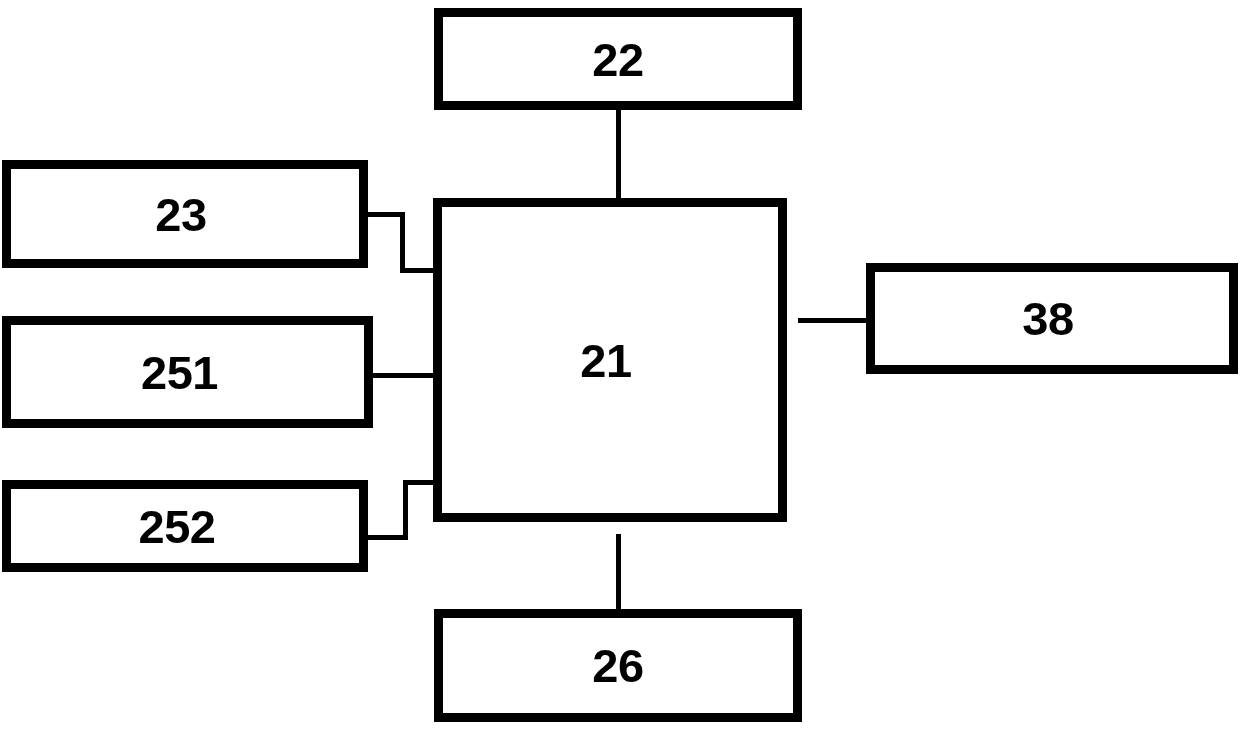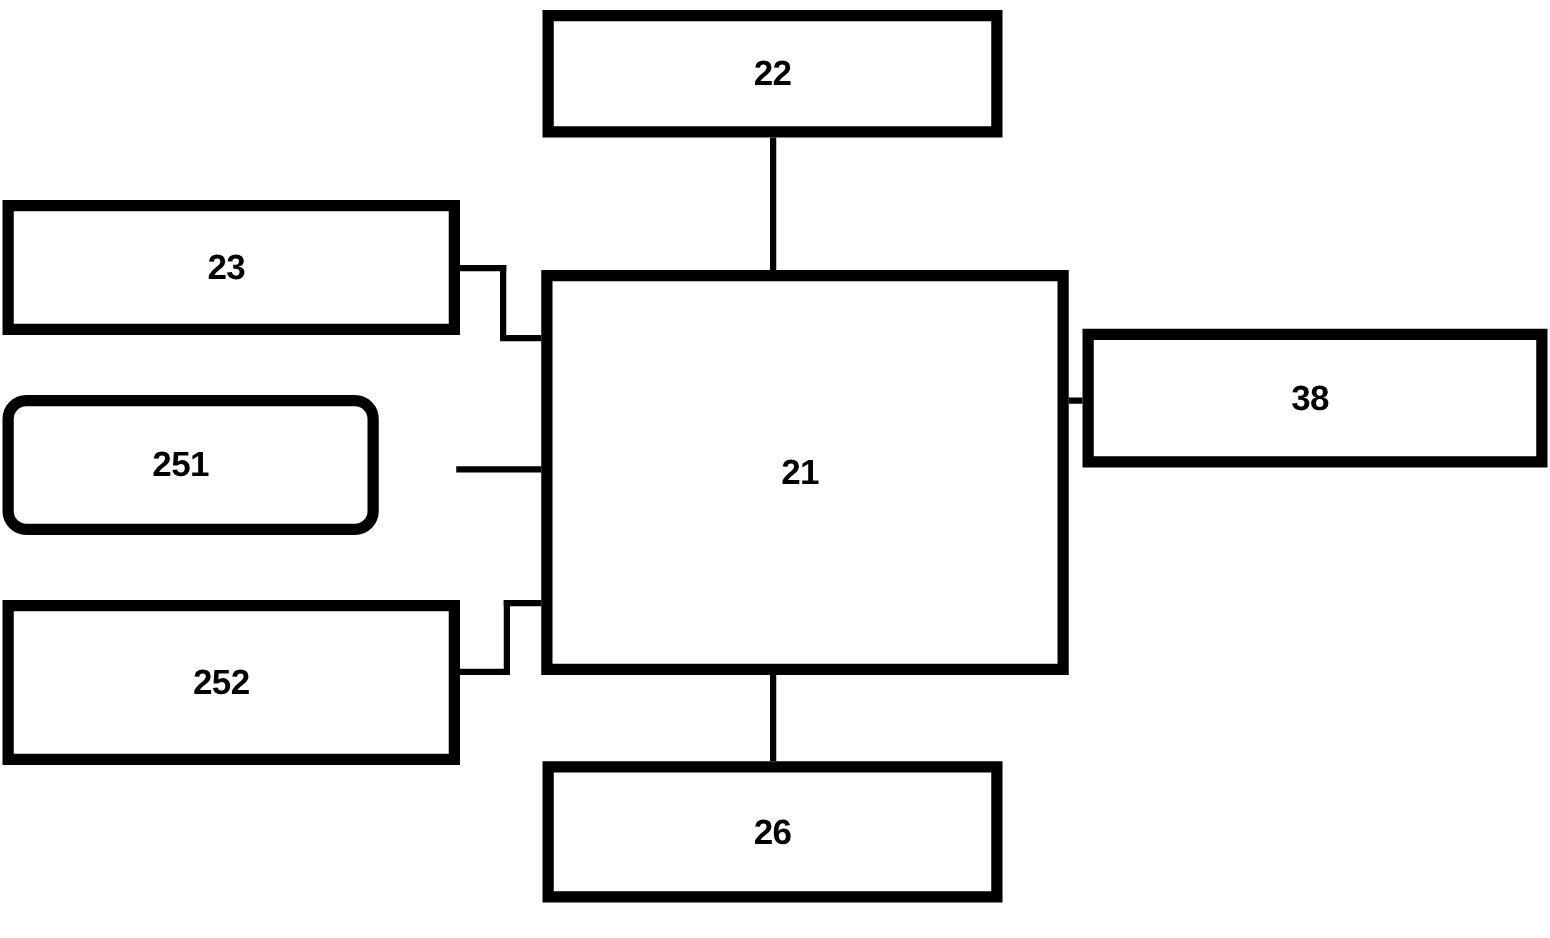--- a/index.html
+++ b/index.html
@@ -23,21 +23,21 @@
     box-sizing: border-box;
     background: #ffffff;
     border: 9px solid #000000;
     display: flex;
     align-items: center;
     justify-content: center;
   }
   .node-label {
     font-family: "Liberation Sans", "DejaVu Sans", sans-serif;
     font-weight: bold;
-    font-size: 28px;
+    font-size: 47px;
     line-height: 1;
     color: #000000;
     letter-spacing: -0.5px;
     user-select: none;
   }
   
   .lbl-shift-left  { transform: translateX(-4px); }
   .lbl-shift-left2 { transform: translateX(-8px); }
 
   .edge {
@@ -69,29 +69,29 @@
   <div class="edge edge-v" style="left:616px; top:534px; height:108px;"></div>
 
   <div class="node" style="left:434px; top:8px; width:368px; height:102px;">
     <span class="node-label">22</span>
   </div>
 
   <div class="node" style="left:2px; top:160px; width:366px; height:108px;">
     <span class="node-label lbl-shift-left">23</span>
   </div>
 
-  <div class="node" style="left:2px; top:316px; width:301px; height:112px;border-radius:19px;">
+  <div class="node" style="left:2px; top:316px; width:371px; height:112px;">
     <span class="node-label lbl-shift-left2">251</span>
   </div>
 
-  <div class="node" style="left:2px; top:480px; width:366px; height:132px;">
+  <div class="node" style="left:2px; top:480px; width:366px; height:92px;">
     <span class="node-label lbl-shift-left2">252</span>
   </div>
 
-  <div class="node" style="left:433px; top:216px; width:422px; height:324px;">
+  <div class="node" style="left:433px; top:198px; width:354px; height:324px;">
     <span class="node-label lbl-shift-left">21</span>
   </div>
 
   <div class="node" style="left:866px; top:263px; width:372px; height:111px;">
     <span class="node-label lbl-shift-left">38</span>
   </div>
 
   <div class="node" style="left:434px; top:609px; width:368px; height:113px;">
     <span class="node-label">26</span>
   </div>

